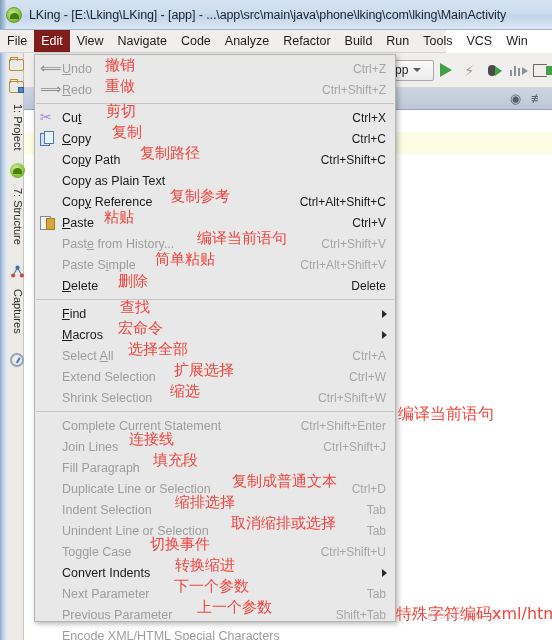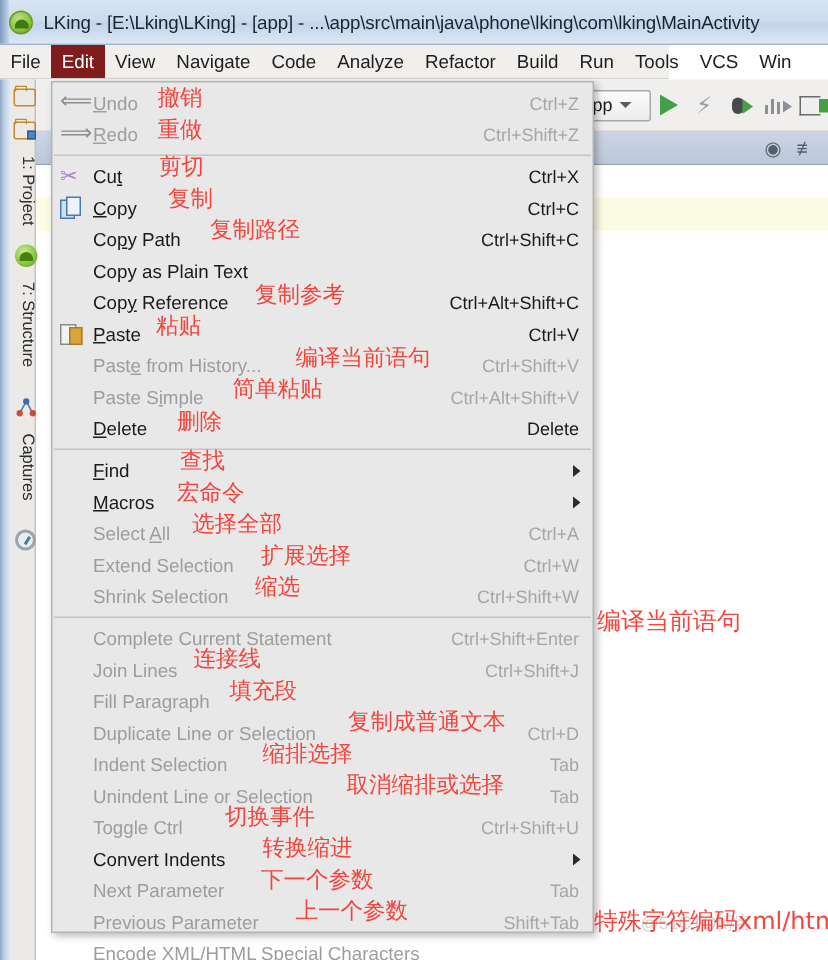--- a/index.html
+++ b/index.html
@@ -395,21 +395,21 @@
     </div>
     <div class="mrow dis">
       <span class="lbl">Indent Selection</span>
       <span class="accel">Tab</span>
     </div>
     <div class="mrow dis">
       <span class="lbl">Unindent Line or Selection</span>
       <span class="accel">Tab</span>
     </div>
     <div class="mrow dis">
-      <span class="lbl">Toggle Ctrl</span>
+      <span class="lbl">Toggle Case</span>
       <span class="accel">Ctrl+Shift+U</span>
     </div>
     <div class="mrow">
       <span class="lbl">Convert Indents</span>
       <span class="arrow"></span>
     </div>
     <div class="mrow dis">
       <span class="lbl">Next Parameter</span>
       <span class="accel">Tab</span>
     </div>

